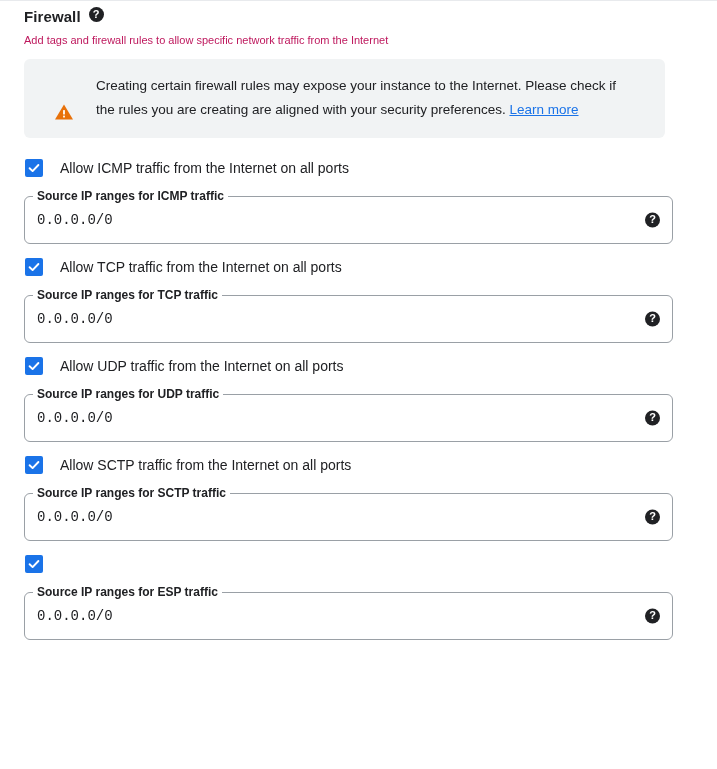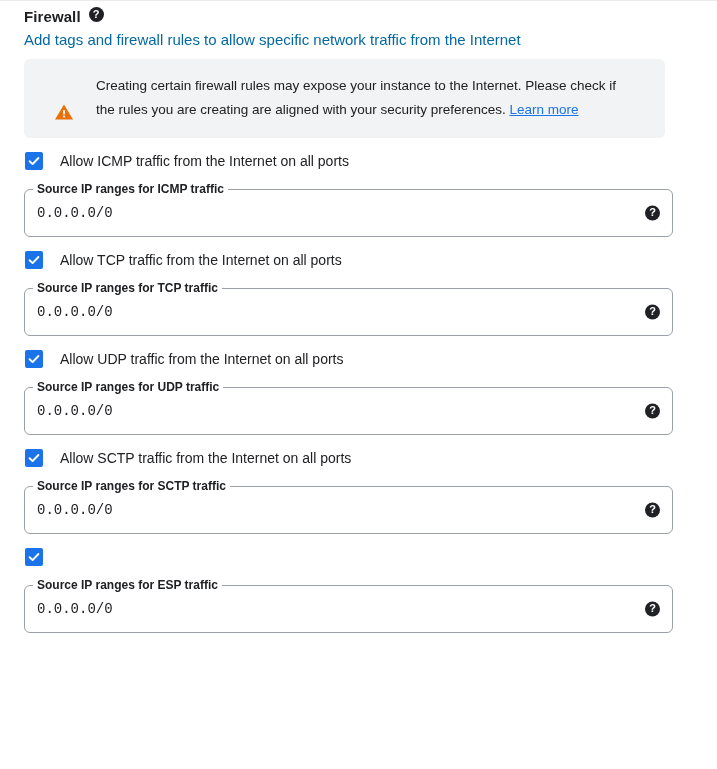--- a/index.html
+++ b/index.html
@@ -35,23 +35,23 @@
   }
   .section-title {
     font-size: 15px;
     font-weight: 700;
     letter-spacing: .1px;
     color: #202124;
     line-height: 20px;
   }
   .section-subtitle {
     padding: 4px 0 0 24px;
-    font-size: 15px;
+    font-size: 11px;
     line-height: 18px;
-    color: #0369a1;
+    color: #be185d;
   }
 
   
   .help-icon {
     display: inline-flex;
     align-items: center;
     justify-content: center;
     width: 15px;
     height: 15px;
     flex: 0 0 15px;
@@ -92,21 +92,21 @@
     color: #202124;
     max-width: 530px;
   }
   .learn-more {
     color: #1a73e8;
     text-decoration: underline;
     cursor: pointer;
   }
 
   
-  .rules { margin-top: 10px; }
+  .rules { margin-top: 17px; }
   .rule-group { margin-bottom: 10px; }
 
   .checkbox-row {
     display: flex;
     align-items: center;
     gap: 17px;
     padding-left: 25px;
     height: 26px;
     cursor: pointer;
   }

